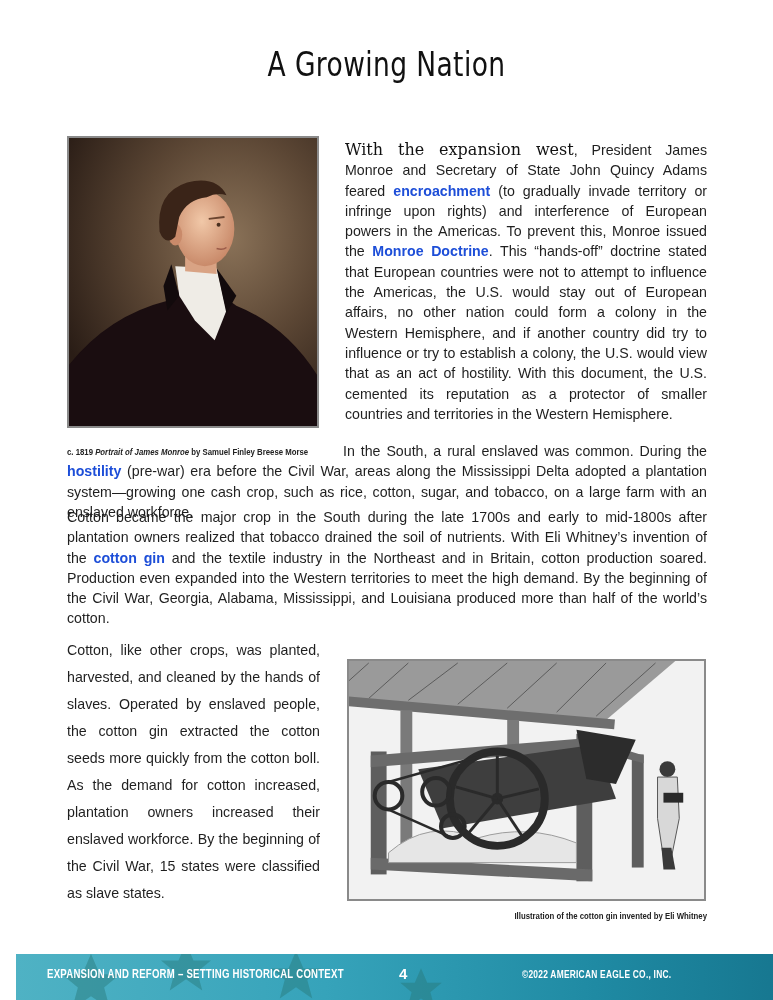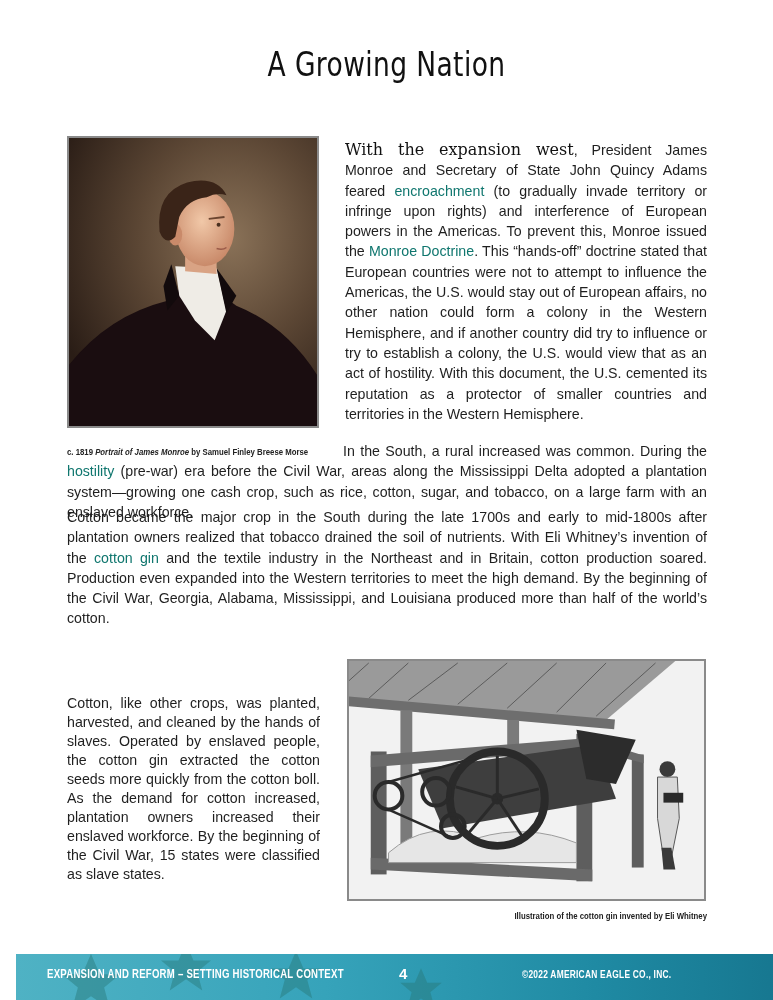--- a/index.html
+++ b/index.html
@@ -22,29 +22,29 @@
   .portrait-caption {
     position: absolute; left: 67px; top: 446px; width: 260px;
     font-family: "Liberation Sans", sans-serif; font-size: 9.5px; font-weight: bold;
     color: #222; white-space: nowrap; transform: scaleX(0.82); transform-origin: left;
   }
   .portrait-caption i { font-style: italic; }
   .para {
     position: absolute; font-size: 14.2px; line-height: 20.3px; text-align: justify; margin: 0;
     color: #1f1f1f;
   }
-  .para b { font-weight: normal; color: #0f766e; }
+  .para b { font-weight: bold; color: #1d4ed8; }
   .lead-in {
     font-family: "DejaVu Serif", serif; font-size: 16px; font-weight: normal; color: #111;
   }
   .p1 { left: 345px; top: 140px; width: 362px; }
   .p2 { left: 67px; top: 441px; width: 640px; }
   .p2 .indent { display: inline-block; width: 276px; }
   .p3 { left: 67px; top: 507px; width: 640px; }
-  .p4 { left: 67px; top: 694px; width: 253px; line-height: 19px; }
+  .p4 { left: 67px; top: 637px; width: 253px; line-height: 27px; }
   .gin-frame {
     position: absolute; left: 347px; top: 659px; width: 359px; height: 242px;
     border: 2px solid #8a8a8a; box-sizing: border-box; overflow: hidden; background: #f4f4f4;
   }
   .gin-caption {
     position: absolute; right: 66px; top: 910px; width: 320px; text-align: right;
     font-size: 9.5px; font-weight: bold; color: #222; white-space: nowrap;
     transform: scaleX(0.82); transform-origin: right;
   }
   .footer {
@@ -104,21 +104,21 @@
 
 <div class="portrait-caption">
   <span>c. 1819 </span><i>Portrait of James Monroe</i><span> by Samuel Finley Breese Morse</span>
 </div>
 
 <p class="para p1">
   <span class="lead-in">With the expansion west</span><span>, President James Monroe and Secretary of State John Quincy Adams feared </span><b>encroachment</b><span> (to gradually invade territory or infringe upon rights) and interference of European powers in the Americas. To prevent this, Monroe issued the </span><b>Monroe Doctrine</b><span>. This “hands-off” doctrine stated that European countries were not to attempt to influence the Americas, the U.S. would stay out of European affairs, no other nation could form a colony in the Western Hemisphere, and if another country did try to influence or try to establish a colony, the U.S. would view that as an act of hostility. With this document, the U.S. cemented its reputation as a protector of smaller countries and territories in the Western Hemisphere.</span>
 </p>
 
 <p class="para p2">
-  <span class="indent"></span><span>In the South, a rural increased was common. During the </span><b>hostility</b><span> (pre-war) era before the Civil War, areas along the Mississippi Delta adopted a plantation system—growing one cash crop, such as rice, cotton, sugar, and tobacco, on a large farm with an enslaved workforce.</span>
+  <span class="indent"></span><span>In the South, a rural enslaved was common. During the </span><b>hostility</b><span> (pre-war) era before the Civil War, areas along the Mississippi Delta adopted a plantation system—growing one cash crop, such as rice, cotton, sugar, and tobacco, on a large farm with an enslaved workforce.</span>
 </p>
 
 <p class="para p3">
   <span>Cotton became the major crop in the South during the late 1700s and early to mid-1800s after plantation owners realized that tobacco drained the soil of nutrients. With Eli Whitney’s invention of the </span><b>cotton gin</b><span> and the textile industry in the Northeast and in Britain, cotton production soared. Production even expanded into the Western territories to meet the high demand. By the beginning of the Civil War, Georgia, Alabama, Mississippi, and Louisiana produced more than half of the world’s cotton.</span>
 </p>
 
 <p class="para p4">
   <span>Cotton, like other crops, was planted, harvested, and cleaned by the hands of slaves. Operated by enslaved people, the cotton gin extracted the cotton seeds more quickly from the cotton boll. As the demand for cotton increased, plantation owners increased their enslaved workforce. By the beginning of the Civil War, 15 states were classified as slave states.</span>
 </p>
 

